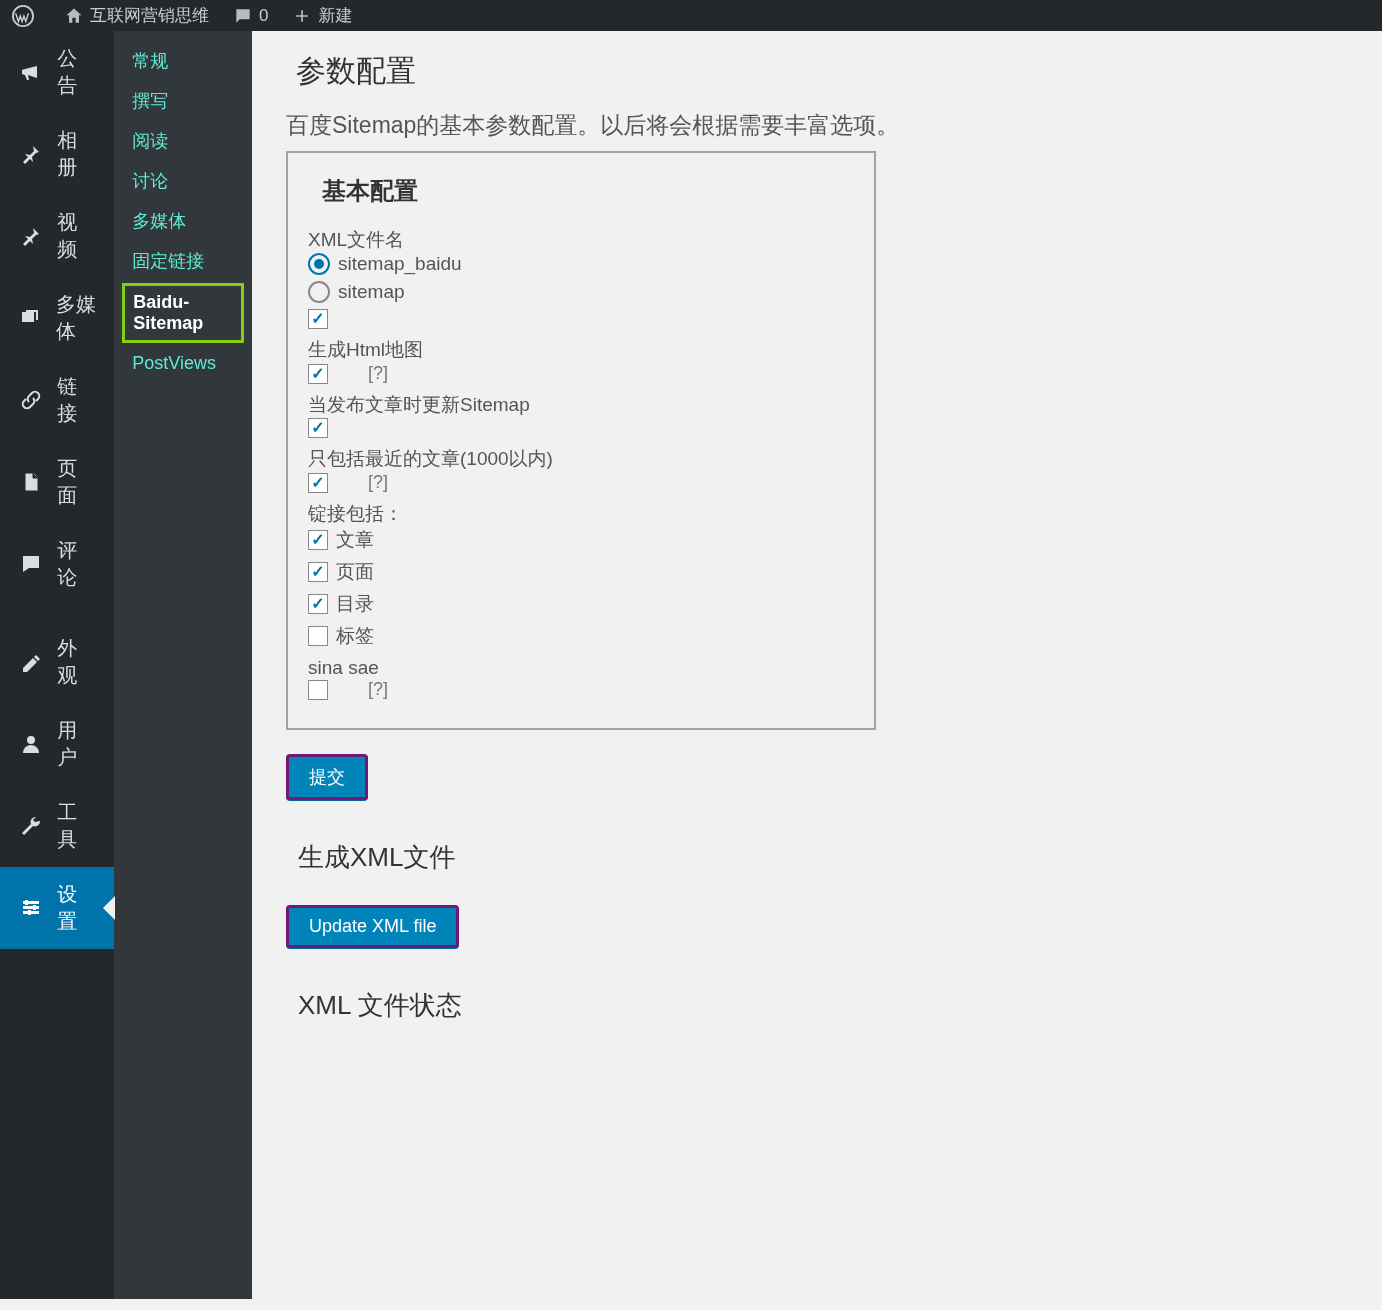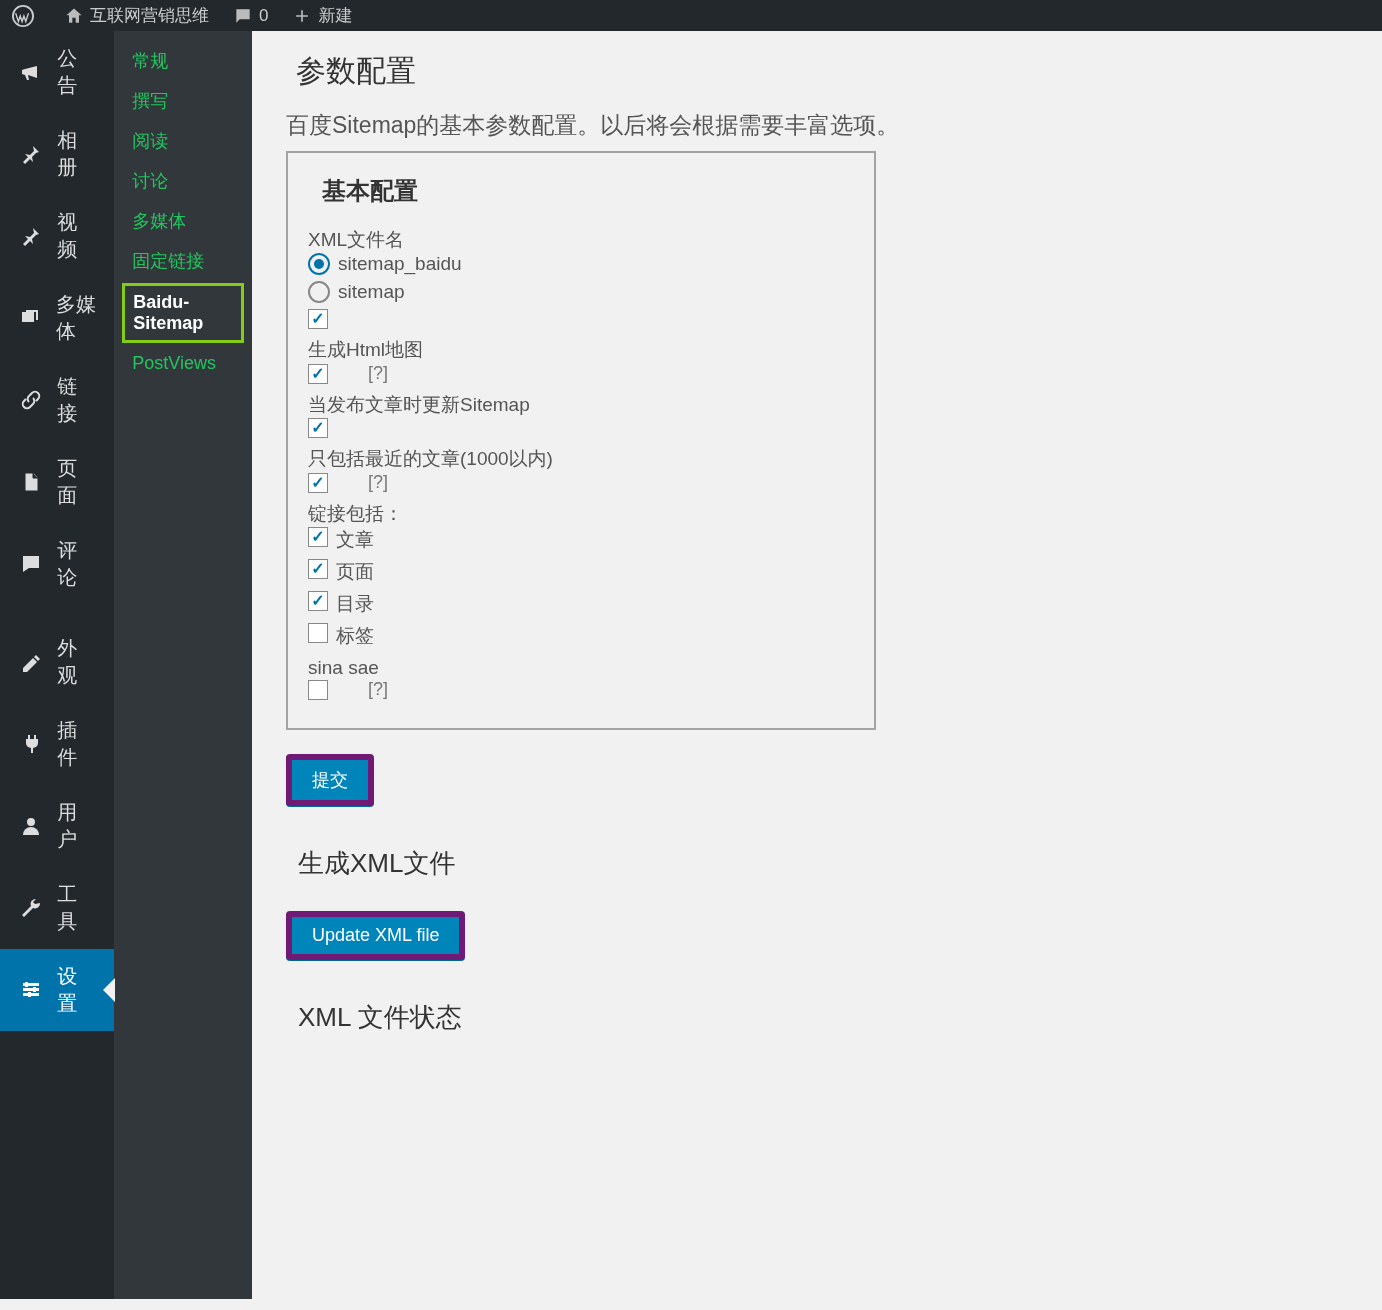--- a/index.html
+++ b/index.html
@@ -51,21 +51,21 @@
 }
 .menu-icon { width: 26px; height: 26px; margin-right: 14px; display: inline-flex; align-items: center; justify-content: center; fill: currentColor; }
 .menu-icon svg { width: 24px; height: 24px; }
 
 .submenu {
   background: #32373c;
   padding: 10px 0;
 }
 .submenu-item {
   padding: 8px 18px;
-  color: #22c55e;
+  color: #5eead4;
   font-size: 18px;
   cursor: pointer;
 }
 .submenu-item.current {
   color: #fff;
   font-weight: bold;
 }
 .submenu-item.highlighted {
   border: 3px solid #84cc16;
   margin: 2px 8px;
@@ -83,21 +83,21 @@
 .config-box {
   border: 2px solid #a3a3a3;
   padding: 18px 20px 22px 20px;
   max-width: 590px;
   background: #fff0;
 }
 .section-heading { font-size: 24px; font-weight: bold; color: #333; margin: 4px 0 18px 14px; }
 .form-row { display: flex; align-items: flex-start; margin-bottom: 6px; font-size: 19px; color: #555; flex-direction: column; }
 .form-label { width: 280px; flex-shrink: 0; padding-top: 2px; }
 .form-control { flex: 1; display: flex; flex-direction: column; gap: 6px; }
-.radio-line, .check-line { display: flex; align-items: flex-start; gap: 8px; }
+.radio-line, .check-line { display: flex; align-items: center; gap: 8px; }
 .help { color: #777; font-size: 18px; margin-left: 40px; }
 .inline-control { display: flex; align-items: center; }
 
 input[type="radio"] {
   appearance: none;
   width: 22px; height: 22px;
   border: 2px solid #888;
   border-radius: 50%;
   display: inline-flex; align-items: center; justify-content: center;
   cursor: pointer;
@@ -113,21 +113,21 @@
   background: #fff;
   display: inline-flex; align-items: center; justify-content: center;
   cursor: pointer;
 }
 input[type="checkbox"]:checked::after {
   content: "✓"; color: #0073aa; font-size: 16px; font-weight: bold; line-height: 1;
 }
 
 .btn {
   background: #0085ba;
-  border: 6px solid #701a75;
+  border: 3px solid #701a75;
   color: #fff;
   padding: 8px 20px;
   font-size: 18px;
   border-radius: 4px;
   cursor: pointer;
   box-shadow: 0 1px 0 #006799;
 }
 .submit-wrap { margin: 24px 0 40px 0; }
 .h2 { font-size: 26px; font-weight: 400; color: #333; margin: 20px 0 30px 12px; }
 
@@ -224,28 +224,20 @@
           <span>评论</span>
         </div>
         <div style="height: 16px;"></div>
         <div class="menu-item">
           <span class="menu-icon">
             <svg viewBox="0 0 24 24">
               <path d="M4 18l10-10 4 4-10 10H4zM15 7l2-2 4 4-2 2z"></path>
             </svg>
           </span>
           <span>外观</span>
-        </div>
-        <div class="menu-item">
-          <span class="menu-icon">
-            <svg viewBox="0 0 24 24">
-              <path d="M9 3v4H7v4a5 5 0 005 5v5h2v-5a5 5 0 005-5V7h-2V3h-2v4h-4V3z"></path>
-            </svg>
-          </span>
-          <span>插件</span>
         </div>
         <div class="menu-item">
           <span class="menu-icon">
             <svg viewBox="0 0 24 24">
               <circle cx="12" cy="8" r="4"></circle>
               <path d="M4 21a8 8 0 0116 0z"></path>
             </svg>
           </span>
           <span>用户</span>
         </div>

